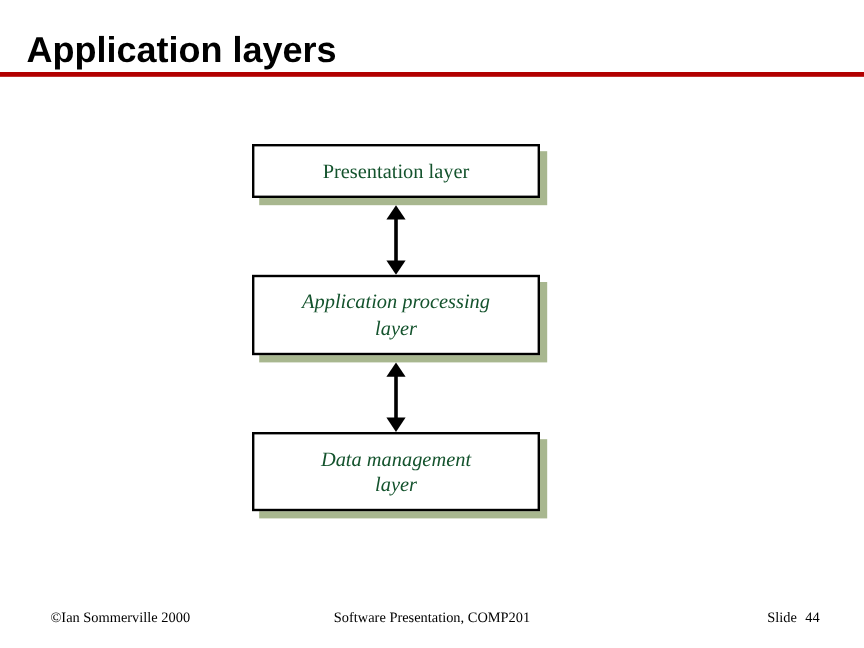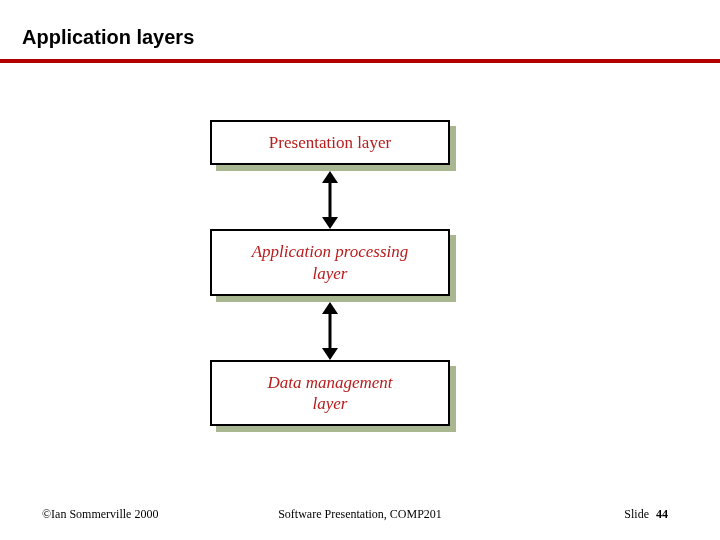--- a/index.html
+++ b/index.html
@@ -2,24 +2,24 @@
 <html><head>
   <meta charset="utf-8">
   <style>
     * { margin: 0; padding: 0; box-sizing: border-box; }
     html, body { width: 720px; height: 540px; font-family: Georgia, 'Times New Roman', serif; background: #fff; overflow: hidden; }
 
     .slide { width: 720px; height: 540px; position: relative; }
 
     .title {
       font-family: Arial, Helvetica, sans-serif;
-      font-size: 20px;
+      font-size: 30px;
       font-weight: bold;
       color: #000;
-      padding: 26px 0 10px 22px;
+      padding: 26px 0 0 22px;
       border-bottom: 4px solid #b20000;
       margin-bottom: 0;
     }
 
     .stack {
       position: absolute;
       top: 120px;
       left: 200px;
       width: 260px;
       display: flex;
@@ -43,21 +43,21 @@
     }
 
     .layer-box {
       position: relative;
       width: 240px;
       border: 2px solid #000;
       background: #fff;
       padding: 10px 12px;
       text-align: center;
       font-size: 17px;
-      color: #b91c1c;
+      color: #14532d;
       line-height: 1.25;
     }
 
     .layer-box.two-line { min-height: 58px; display: flex; flex-direction: column; justify-content: center; font-style: italic; }
     .layer-box.one-line { min-height: 32px; display: flex; align-items: center; justify-content: center; }
 
     .connector {
       position: relative;
       width: 4px;
       height: 58px;
@@ -90,25 +90,25 @@
     .footer {
       position: absolute;
       bottom: 18px;
       left: 0;
       width: 100%;
       font-family: 'Times New Roman', serif;
       font-size: 12px;
       color: #000;
       display: flex;
       justify-content: space-between;
-      padding: 0 52px 0 42px;
+      padding: 0 37px 0 42px;
     }
     .footer .center { position: absolute; left: 50%; transform: translateX(-50%); }
     .footer .right  { }
-    .slide-num { margin-left: 4px; font-weight: bold; }
+    .slide-num { margin-left: 4px; }
   </style>
 </head>
 <body>
 
 <div class="slide">
   <h1 class="title">Application layers</h1>
 
   <div class="stack">
     <div class="layer-wrap">
       <div class="layer-shadow"></div>

